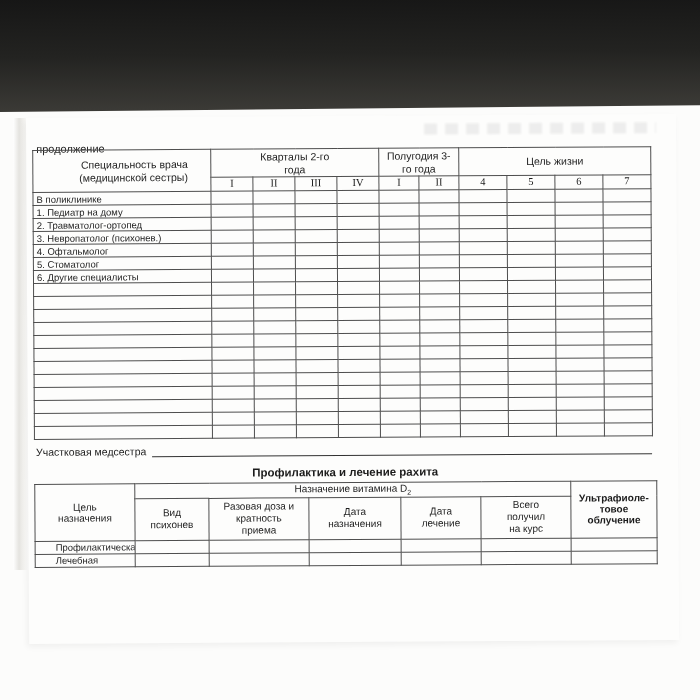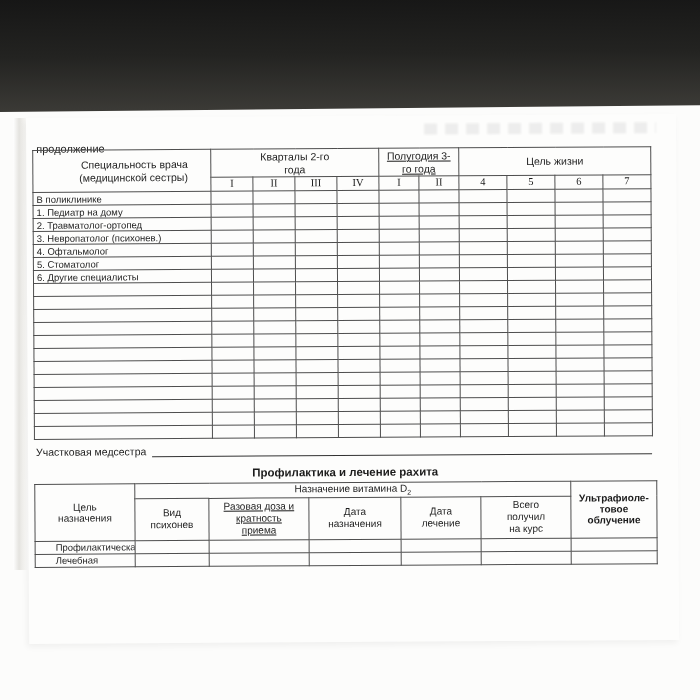--- a/index.html
+++ b/index.html
@@ -32,24 +32,24 @@
   th { text-align:center; vertical-align:middle; }
 
   .t1 { position:absolute; left:6px; top:32px; width:618px; }
   .t1 .rowA th { height:28px; font-size:10.5px; line-height:1.15; }
   .t1 .rowB th { height:14px; font-size:10.5px; font-family:"Liberation Serif", serif; line-height:1; }
   .t1 td { height:13px; font-size:9.5px; line-height:11px; padding:0 3px; }
   td.lbl { text-align:left; white-space:nowrap; overflow:hidden; }
 
   .w130 { display:inline-block; width:132px;text-align:right; }
   .w84  { display:inline-block; width:84px; }
-  .w64  { display:inline-block; width:64px;text-decoration:underline; }
+  .w64  { display:inline-block; width:64px; }
   .w66  { display:inline-block; width:66px; }
   .w60  { display:inline-block; width:60px; }
-  .w80  { display:inline-block; width:80px;text-decoration:underline; }
+  .w80  { display:inline-block; width:80px; }
   .w52  { display:inline-block; width:52px; }
   .w78  { display:inline-block; width:80px;font-weight:bold; }
 
   .nurse { position:absolute; left:8px; top:328px; width:616px; display:flex; align-items:flex-end; font-size:10.5px; }
   .nurse .rule { flex:1; margin-left:6px; height:12px; border-bottom:1px solid #333; }
 
   .title { position:absolute; left:6px; top:350px; width:622px; text-align:center;
     font-weight:bold; font-size:11.5px; }
 
   .t2 { position:absolute; left:6px; top:366px; width:622px; }

